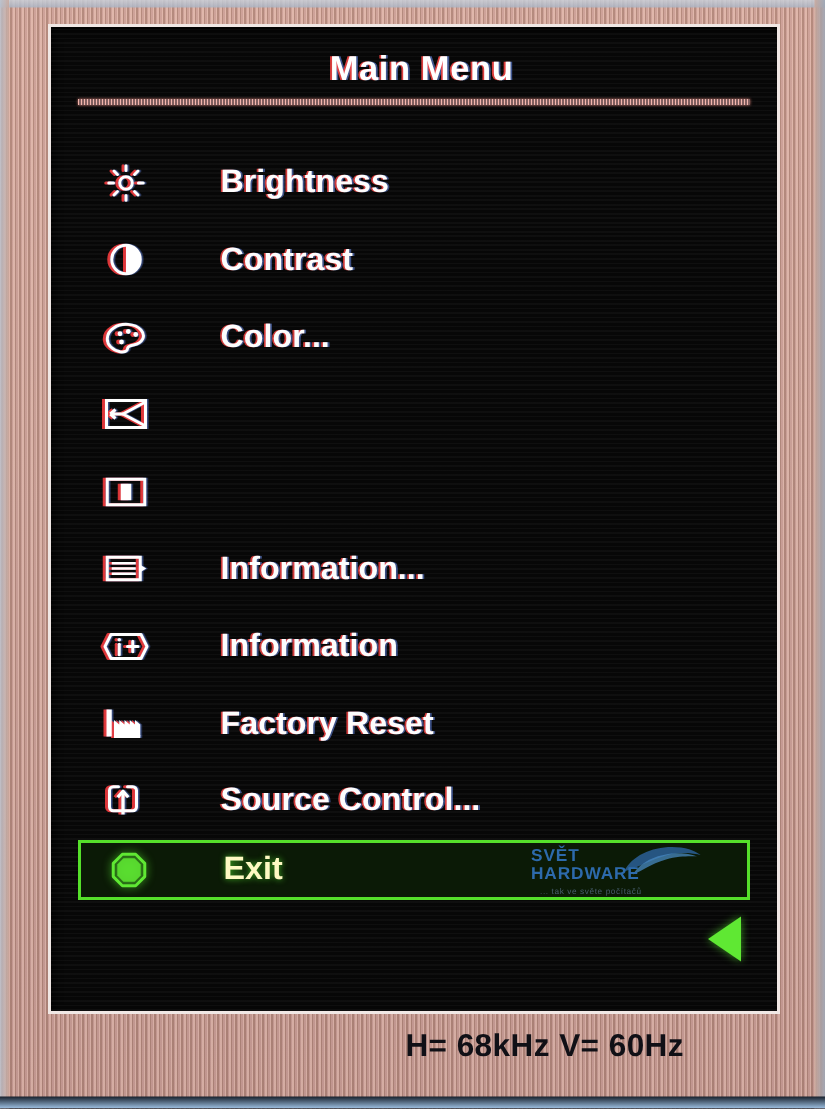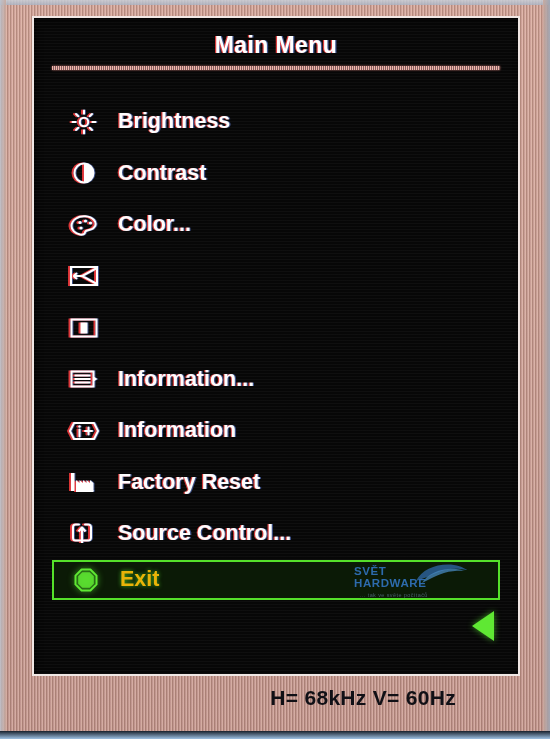--- a/index.html
+++ b/index.html
@@ -34,62 +34,62 @@
     background:#070707;
     box-shadow:0 0 0 2px #f0e7e4, 2px 2px 6px rgba(0,0,0,.8) inset;
     overflow:hidden;
   }
   .panel::after{ 
     content:"";position:absolute;inset:0;pointer-events:none;
     background:repeating-linear-gradient(0deg,
       rgba(255,255,255,.030) 0px, rgba(255,255,255,.030) 1px,
       rgba(0,0,0,0) 1px, rgba(0,0,0,0) 3px);
   }
-  .panel-inner{position:relative;z-index:2;width:100%;height:100%;}
+  .panel-inner{position:relative;z-index:2;width:100%;height:100%;padding-left:10px;}
 
   
   .title{
     position:absolute;top:14px;left:0;width:100%;text-align:center;
     font-size:23px;font-weight:bold;color:#ffffff;letter-spacing:.4px;
     text-shadow:-1.2px 0 rgba(255,70,70,.85), 1.2px 0 rgba(110,150,255,.55);
   }
   .divider{
     position:absolute;top:48px;left:18px;width:448px;height:4px;
     background:
       repeating-linear-gradient(90deg,
         rgba(255,190,180,.95) 0 1px, rgba(190,140,140,.65) 1px 2px);
     box-shadow:0 0 2px rgba(255,150,140,.8);
   }
 
   
   .menu{position:absolute;top:78px;left:0;width:100%;}
   .row{
     position:relative;display:flex;align-items:center;
-    height:51.5px;padding-left:30px;box-sizing:border-box;
+    height:51.5px;padding-left:30px;box-sizing:border-box;gap:29px;
   }
   .ico{
     width:40px;min-width:40px;height:30px;display:flex;
     align-items:center;justify-content:center;margin-right:14px;
   }
   .ico svg{display:block;
     filter:drop-shadow(-1.1px 0 rgba(255,60,60,.85))
            drop-shadow(1.1px 0 rgba(110,150,255,.5));}
   .lbl{
     font-size:21.5px;font-weight:bold;color:#fdfdfd;letter-spacing:0px;
     white-space:nowrap;
     text-shadow:-1.2px 0 rgba(255,70,70,.8), 1.2px 0 rgba(110,150,255,.5);
   }
 
   
   .row.sel{
     margin-left:18px;width:448px;height:40px;padding-left:12px;
     border:2px solid #55e02a;background:#0b1a06;
     box-sizing:border-box;
   }
-  .row.sel .lbl{color:#eab308;text-shadow:0 0 4px rgba(90,240,50,.7);}
+  .row.sel .lbl{color:#fef9c3;text-shadow:0 0 4px rgba(90,240,50,.7);}
   .row.sel .ico svg{filter:drop-shadow(0 0 3px rgba(90,240,50,.75));}
 
   
   .watermark{
     position:absolute;right:28px;top:50%;transform:translateY(-50%);
     width:116px;height:34px;opacity:.95;pointer-events:none;
   }
   .wm-text{
     position:absolute;left:0;top:2px;width:100%;
     font-size:11.5px;font-weight:bold;color:#2f6fb5;line-height:12.5px;

